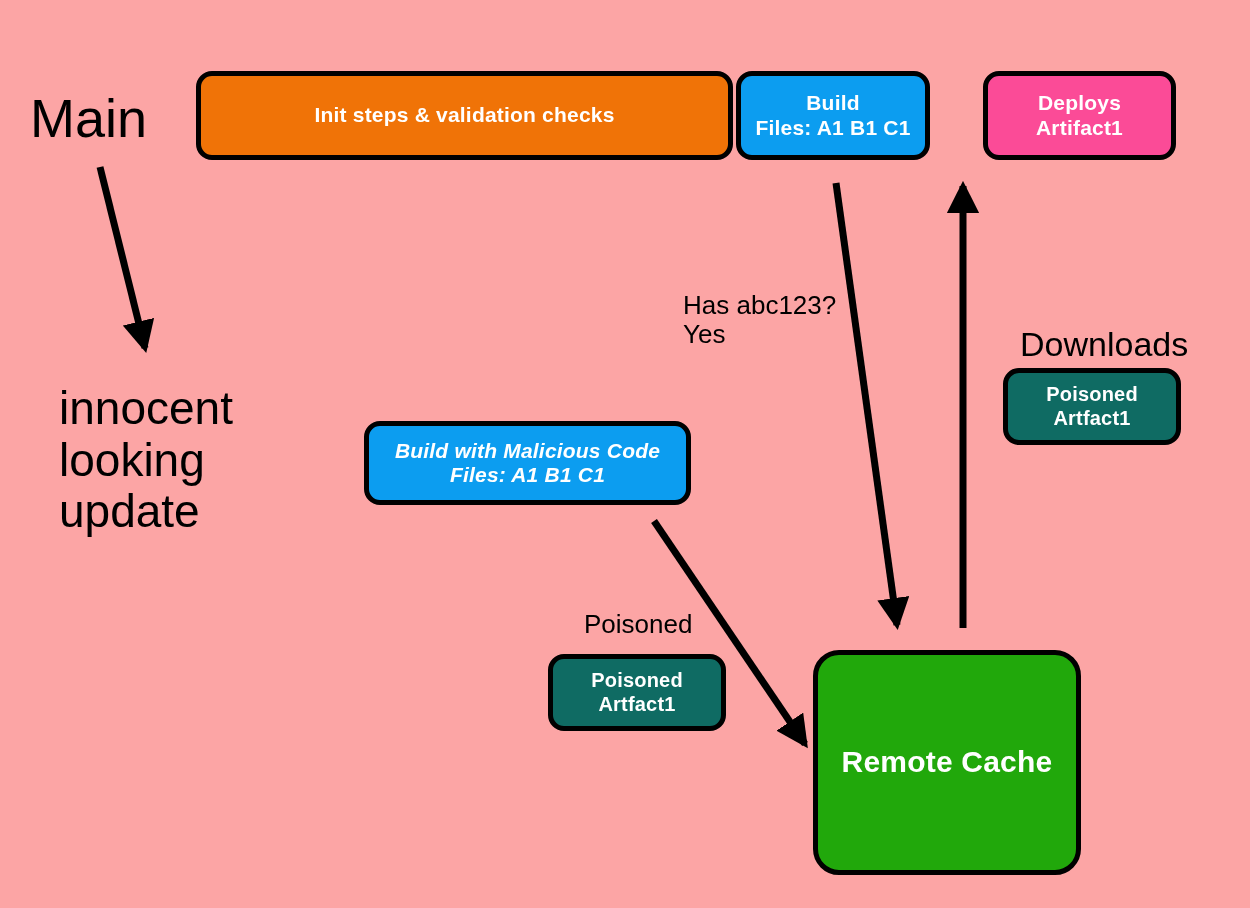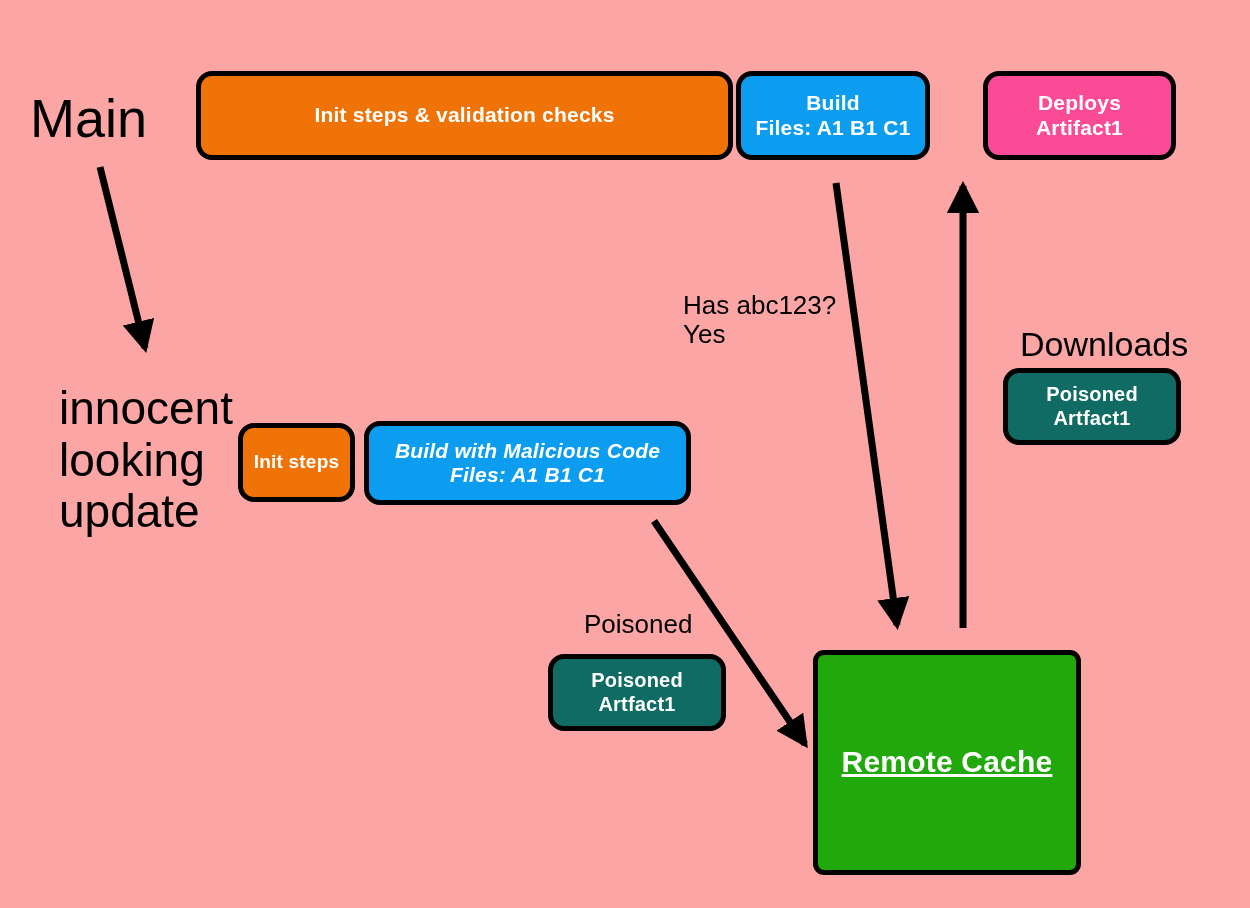--- a/index.html
+++ b/index.html
@@ -105,23 +105,20 @@
     </div>
   </div>
 
   <div class="node" id="node-main-deploys" style="background:#FB4B97;">
     <div>
       <div>Deploys</div>
       <div>Artifact1</div>
     </div>
   </div>
 
-  <div class="node" id="node-pr-init" style="background:#F07307;">
-    <span>Init steps</span>
-  </div>
 
   <div class="node" id="node-pr-build" style="background:#0C9DF0;">
     <div>
       <div>Build with Malicious Code</div>
       <div>Files: A1  B1  C1</div>
     </div>
   </div>
 
   <div class="plain-label" id="label-cache-query">Has abc123?
 Yes</div>
@@ -137,17 +134,17 @@
     </div>
   </div>
 
   <div class="node" id="node-artifact-up" style="background:#0F6B63;">
     <div>
       <div>Poisoned</div>
       <div>Artfact1</div>
     </div>
   </div>
 
-  <div class="node" id="node-remote-cache" style="background:#21A80B; border-radius:11px;text-decoration:underline;">
+  <div class="node" id="node-remote-cache" style="background:#21A80B; border-radius:26px;">
     <span>Remote Cache</span>
   </div>
 
 </div>
 
 </body></html>

